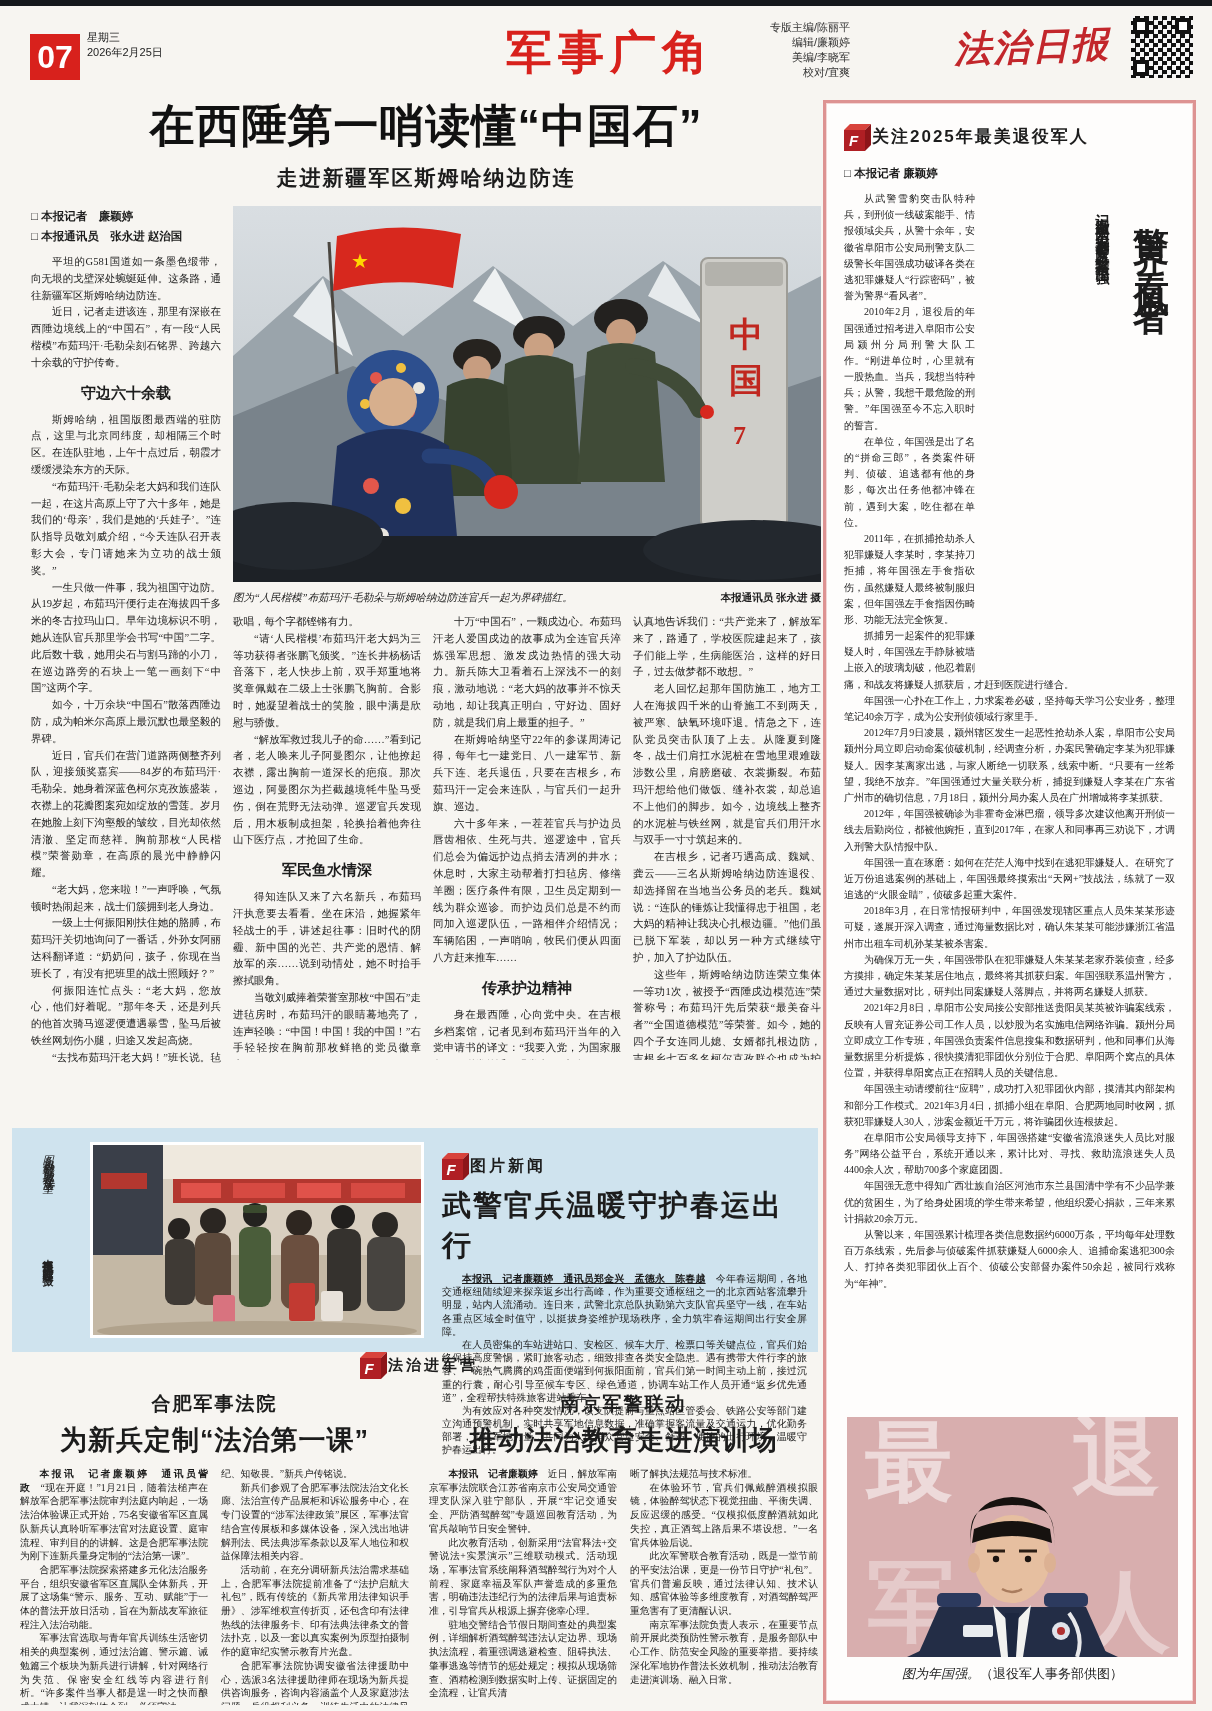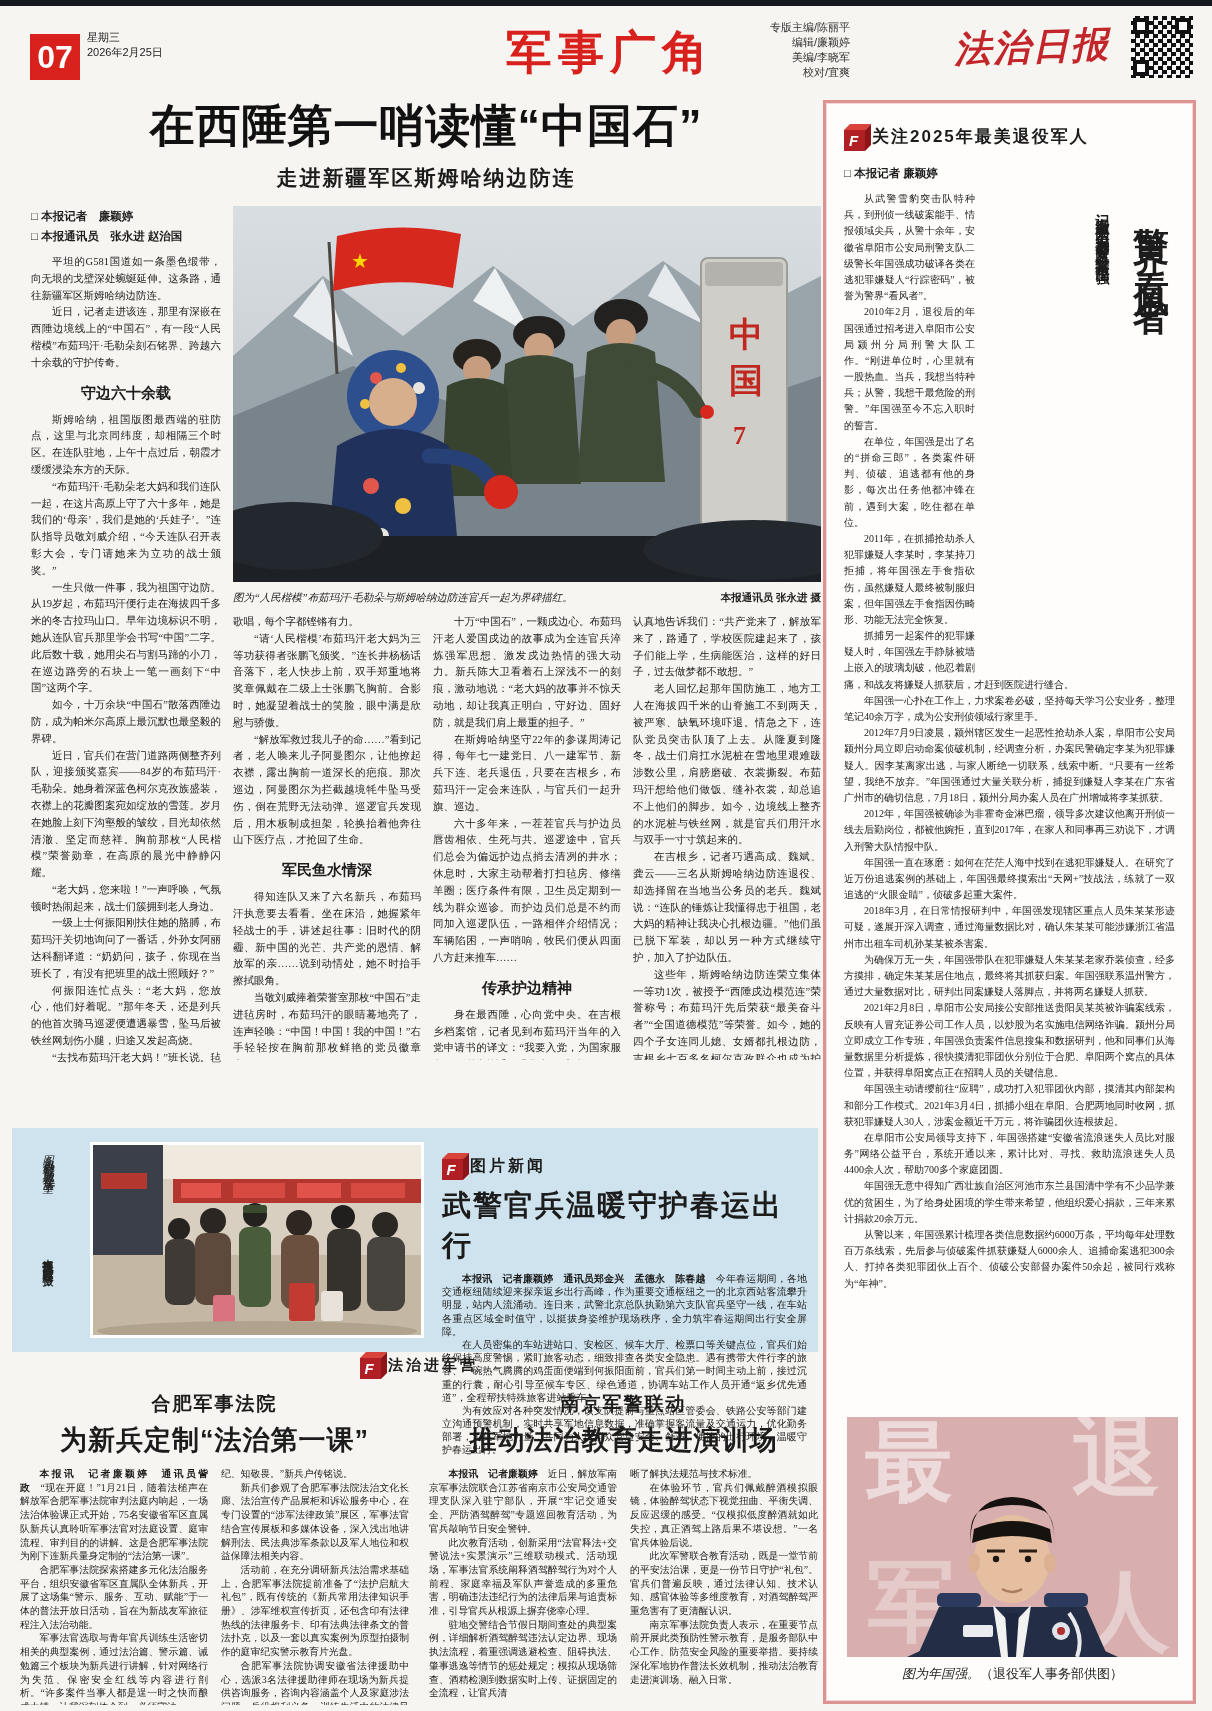--- a/index.html
+++ b/index.html
@@ -44,21 +44,21 @@
 
   
   .bluebox { position:absolute; left:12px; top:1128px; width:806px; height:224px; background:#cfe3ee; }
   .bb-vcap { position:absolute; left:28px; top:18px; height:195px; writing-mode:vertical-rl; font-size:11px; letter-spacing:2px; color:#222; font-style:italic; }
   .bb-vcred { font-family:"Liberation Sans",sans-serif; font-style:normal; font-weight:bold; letter-spacing:1px; padding-top:56px; }
   .bb-photo { position:absolute; left:78px; top:14px; width:334px; height:196px; background:#fff; padding:3px; }
   .bb-text { position:absolute; left:430px; top:12px; width:365px;margin-top:16px; }
   .bb-label { font-family:"Liberation Sans",sans-serif; font-weight:bold; font-size:16px; letter-spacing:3px; }
   .bb-h1 { font-family:"Liberation Sans",sans-serif; font-weight:bold; font-size:29px; letter-spacing:2px; margin:6px 0 6px; }
   .bb-text p { font-size:10px; line-height:1.32; text-align:justify; text-indent:2em; }
-  .bb-text .lead { font-weight:bold; font-family:"Liberation Sans",sans-serif; }
+  .bb-text .lead { font-weight:bold; font-family:"Liberation Sans",sans-serif;text-decoration:underline; }
 
   
   .lawsec { position:absolute; left:20px; top:1356px; width:798px; }
   .law-label { text-align:center; font-family:"Liberation Sans",sans-serif; font-weight:bold; font-size:15px; letter-spacing:3px; }
   .law-arts { display:flex; gap:20px; margin-top:12px; }
   .law-art { width:389px; flex:none; }
   .kicker { text-align:center; font-family:"Liberation Sans",sans-serif; font-weight:bold; font-size:19px; letter-spacing:2px; }
   .law-h1 { text-align:center; font-family:"Liberation Sans",sans-serif; font-weight:bold; font-size:27px; letter-spacing:1px; margin:5px 0 9px; }
   .law-cols { display:flex; gap:13px; }
   .law-cols > div { width:188px; flex:none; height:238px; overflow:hidden; }

